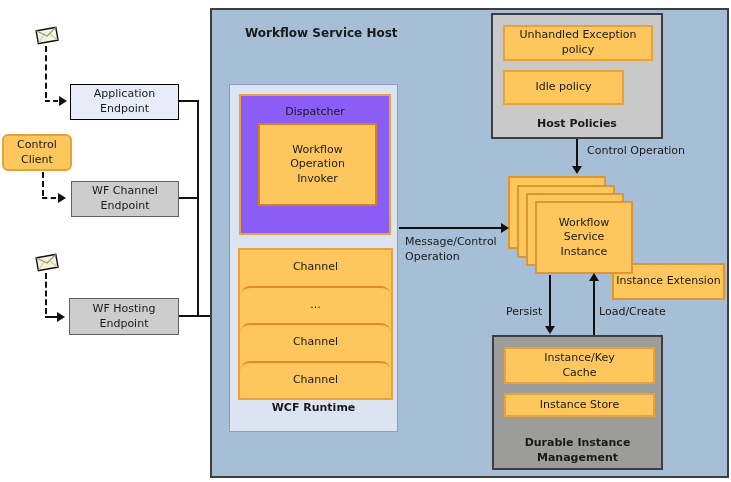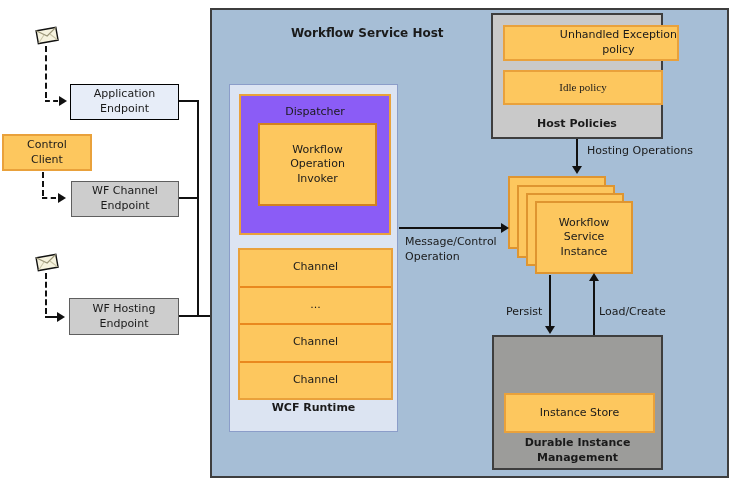--- a/index.html
+++ b/index.html
@@ -14,21 +14,21 @@
   .orange  { background: #FDC75E; border: 2px solid #E9A13B; }
   .orange2 { background: #FDC75E; border: 2px solid #DF9530; }
   .ltblue  { background: #E7EDF8; border: 1px solid #000000; }
   .gray    { background: #CDCDCD; border: 1px solid #5F5F5F; }
 
   .host { left: 210px; top: 8px; width: 519px; height: 470px; background: #A6BED6; border: 2px solid #3E3E3E; }
   .runtime { left: 17px; top: 74px; width: 169px; height: 348px; background: #DCE4F2; border: 1px solid #8B9DC9; }
   .dispatcher { left: 9px; top: 9px; width: 152px; height: 141px; background: #8b5cf6; border: 2px solid #E9A13B; }
   .invoker { left: 17px; top: 27px; width: 119px; height: 83px; background: #FDC75E; border: 2px solid #D2811F; display:flex; align-items:center; justify-content:center; }
   .chanstack { left: 8px; top: 163px; width: 155px; height: 152px; background: #FDC75E; border: 2px solid #E9A13B; display: flex; flex-direction: column; }
-  .chanrow { flex: 1; display: flex; align-items: center; justify-content: center; }
+  .chanrow { flex: 1; display: flex; align-items: center; justify-content: center; border-radius: 10px; }
   .chanrow + .chanrow { border-top: 2px solid #E9881F; }
 
   .panel-gray { background: #C9C9C9; border: 2px solid #3E3E3E; }
   .durable-gray { background: #9C9C9A; border: 2px solid #3E3E3E; }
 
   
   .hline { position: absolute; height: 2px; background: #111; }
   .vline { position: absolute; width: 2px; background: #111; }
   .dvline { position: absolute; width: 0; border-left: 2px dashed #111; }
   .dhline { position: absolute; height: 0; border-top: 2px dashed #111; }
@@ -50,21 +50,21 @@
   </svg>
   <div class="dvline" style="left:45px; top:46px; height:52px;"></div>
   <div class="dhline" style="left:45px; top:100px; width:13px;"></div>
   <div class="ah-right" style="left:59px; top:96px;"></div>
 
   <div class="box ltblue" style="left:70px; top:84px; width:109px; height:36px;">
     <div class="lbl">Application
 Endpoint</div>
   </div>
 
-  <div class="box orange" style="left:2px; top:134px; width:90px; height:37px;">
+  <div class="box orange" style="left:2px; top:134px; width:70px; height:37px;border-radius:6px;">
     <div class="lbl">Control
 Client</div>
   </div>
   <div class="dvline" style="left:42px; top:172px; height:24px;"></div>
   <div class="dhline" style="left:42px; top:197px; width:14px;"></div>
   <div class="ah-right" style="left:58px; top:193px;"></div>
 
   <div class="box gray" style="left:71px; top:181px; width:108px; height:36px;">
     <div class="lbl">WF Channel
 Endpoint</div>
@@ -86,21 +86,21 @@
 Endpoint</div>
   </div>
 
   <div class="hline" style="left:179px; top:100px; width:20px;"></div>
   <div class="hline" style="left:179px; top:197px; width:20px;"></div>
   <div class="vline" style="left:197px; top:100px; height:217px;"></div>
   <div class="hline" style="left:179px; top:315px; width:36px;"></div>
   <div class="ah-right" style="left:214px; top:311px;"></div>
 
   <div class="abs host">
-    <div class="abs lbl bold" style="left:33px; top:16px; font-size:12px;margin-left:46px;">Workflow Service Host</div>
+    <div class="abs lbl bold" style="left:33px; top:16px; font-size:12px;">Workflow Service Host</div>
 
     <div class="abs runtime">
       <div class="abs dispatcher">
         <div class="abs lbl" style="left:0; right:0; top:9px;">Dispatcher</div>
         <div class="abs invoker">
           <div class="lbl">Workflow
 Operation
 Invoker</div>
         </div>
       </div>
@@ -115,34 +115,37 @@
           <div class="lbl">Channel</div>
         </div>
         <div class="chanrow">
           <div class="lbl">Channel</div>
         </div>
       </div>
       <div class="abs lbl bold" style="left:0; right:0; top:316px;">WCF Runtime</div>
     </div>
 
     <div class="abs panel-gray" style="left:279px; top:3px; width:172px; height:126px;">
-      <div class="box orange" style="left:10px; top:10px; width:176px; height:36px;justify-content:flex-end;">
+      <div class="box orange" style="left:10px; top:10px; width:150px; height:36px;">
         <div class="lbl">Unhandled Exception
 policy</div>
       </div>
-      <div class="box orange" style="left:10px; top:55px; width:160px; height:35px;font-family:Liberation Serif, serif;">
+      <div class="box orange" style="left:10px; top:55px; width:121px; height:35px;">
         <div class="lbl">Idle policy</div>
       </div>
       <div class="abs lbl bold" style="left:0; right:0; top:102px;">Host Policies</div>
     </div>
 
     <div class="vline" style="left:364px; top:129px; height:28px;"></div>
     <div class="ah-down" style="left:360px; top:156px;"></div>
-    <div class="abs lbl" style="left:375px; top:134px; text-align:left;">Hosting Operations</div>
+    <div class="abs lbl" style="left:375px; top:134px; text-align:left;">Control Operation</div>
 
+    <div class="box orange2" style="left:400px; top:253px; width:113px; height:37px;">
+      <div class="lbl">Instance Extension</div>
+    </div>
 
     <div class="box orange2" style="left:296px; top:166px; width:98px; height:73px;"></div>
     <div class="box orange2" style="left:305px; top:175px; width:98px; height:73px;"></div>
     <div class="box orange2" style="left:314px; top:183px; width:98px; height:73px;"></div>
     <div class="box orange2" style="left:323px; top:191px; width:98px; height:73px;">
       <div class="lbl">Workflow
 Service
 Instance</div>
     </div>
 
@@ -153,21 +156,25 @@
 
     <div class="vline" style="left:337px; top:265px; height:52px;"></div>
     <div class="ah-down" style="left:333px; top:316px;"></div>
     <div class="abs lbl" style="left:294px; top:295px; text-align:left;">Persist</div>
 
     <div class="vline" style="left:381px; top:271px; height:54px;"></div>
     <div class="ah-up" style="left:377px; top:263px;"></div>
     <div class="abs lbl" style="left:387px; top:295px; text-align:right;">Load/Create</div>
 
     <div class="abs durable-gray" style="left:280px; top:325px; width:171px; height:135px;">
-      <div class="box orange" style="left:10px; top:56px; width:151px; height:40px;">
+      <div class="box orange" style="left:10px; top:10px; width:151px; height:37px;">
+        <div class="lbl">Instance/Key
+Cache</div>
+      </div>
+      <div class="box orange" style="left:10px; top:56px; width:151px; height:24px;">
         <div class="lbl">Instance Store</div>
       </div>
       <div class="abs lbl bold" style="left:0; right:0; top:99px;">Durable Instance
 Management</div>
     </div>
   </div>
 
 </div>
 
 </body></html>

